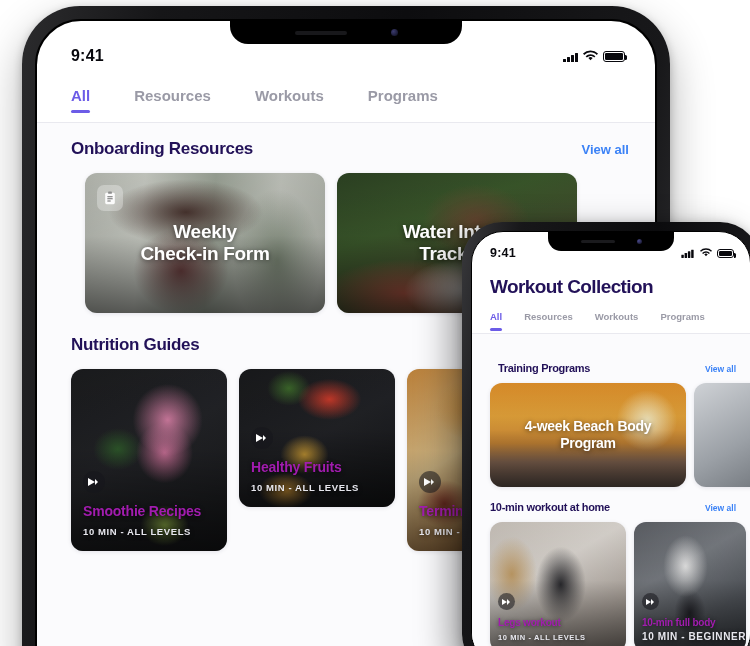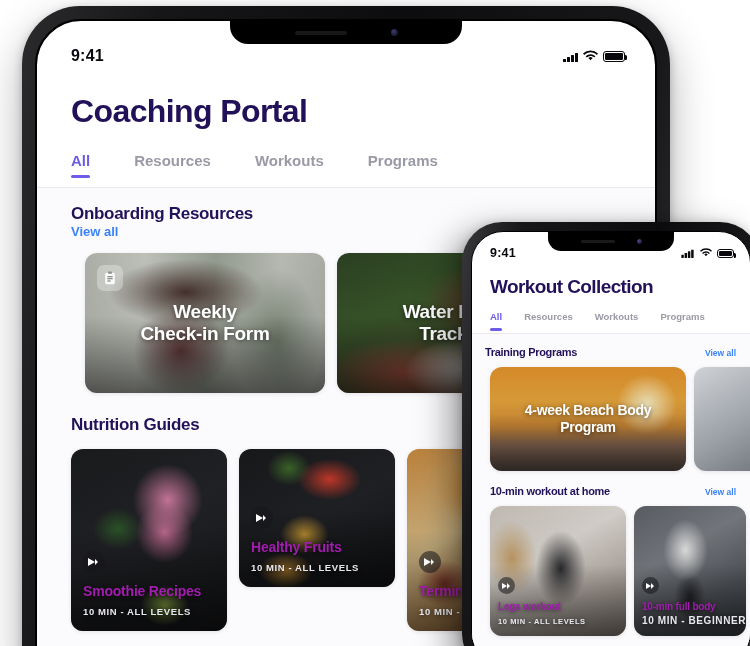--- a/index.html
+++ b/index.html
@@ -176,33 +176,32 @@
             <path d="M8 10.6 5.7 8.1a3.4 3.4 0 0 1 4.6 0Z" fill="#08080d"></path>
             <path d="M8 6.1c1.5 0 2.9.6 3.9 1.6l1.3-1.4A7.4 7.4 0 0 0 8 4.1a7.4 7.4 0 0 0-5.2 2.2l1.3 1.4A5.5 5.5 0 0 1 8 6.1Z" fill="#08080d"></path>
             <path d="M8 2.1c2.6 0 5 1 6.7 2.7L16 3.4A11.4 11.4 0 0 0 8 .1 11.4 11.4 0 0 0 0 3.4l1.3 1.4A9.4 9.4 0 0 1 8 2.1Z" fill="#08080d"></path>
           </svg>
           <span class="batt">
               <span></span>
             </span>
         </div>
       </div>
 
-      <div class="page-title" style="font-size:32px;margin:28px 0 0 34px;">Coaching Portal</div>
 
       <div class="tabs" style="gap:44px;margin:22px 0 0 34px;font-size:15px;">
         <div class="tab active">All</div>
         <div class="tab">Resources</div>
         <div class="tab">Workouts</div>
         <div class="tab">Programs</div>
       </div>
       <div class="tabs-rule" style="margin-top:18px;"></div>
 
       <div class="content-bg" style="height:100%;padding:16px 0 0 0;">
 
-        <div class="sect-head" style="padding:0 26px 0 34px;flex-direction:column;">
+        <div class="sect-head" style="padding:0 26px 0 34px;">
           <div class="sect-title" style="font-size:17px;">Onboarding Resources</div>
           <div class="view-all" style="font-size:13px;">View all</div>
         </div>
 
         <div class="row" style="gap:12px;padding:14px 0 0 48px;">
           <div class="card" style="width:240px;height:140px;">
             <div class="img im-weekly"></div>
             <div class="shade"></div>
             <div class="badge" style="left:12px;top:12px;width:26px;height:26px;">
               <svg width="14" height="14" viewBox="0 0 16 16">
@@ -298,21 +297,21 @@
       <div class="tabs" style="gap:22px;margin:13px 0 0 18px;font-size:9.5px;">
         <div class="tab active">All</div>
         <div class="tab">Resources</div>
         <div class="tab">Workouts</div>
         <div class="tab">Programs</div>
       </div>
       <div class="tabs-rule" style="margin-top:11px;"></div>
 
       <div class="content-bg" style="height:100%;padding:12px 0 0 0;">
 
-        <div class="sect-head" style="padding:0 14px 0 13px;">
+        <div class="sect-head" style="padding:0 14px 0 26px;margin-top:16px;">
           <div class="sect-title" style="font-size:11px;">Training Programs</div>
           <div class="view-all" style="font-size:8.5px;">View all</div>
         </div>
 
         <div class="row" style="gap:8px;padding:9px 0 0 18px;">
           <div class="card" style="width:196px;height:104px;">
             <div class="img im-beach"></div>
             <div class="shade"></div>
             <div class="ctr-title" style="font-size:14px;white-space:pre-line;">4-week Beach Body
 Program</div>

